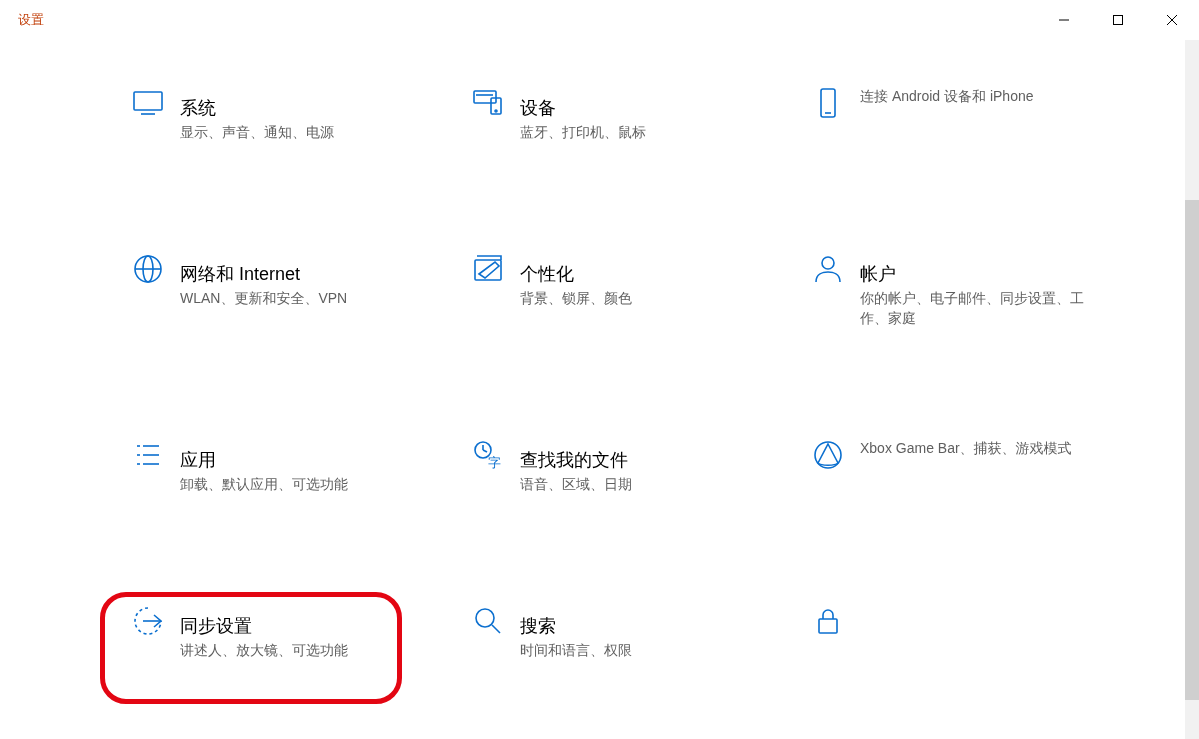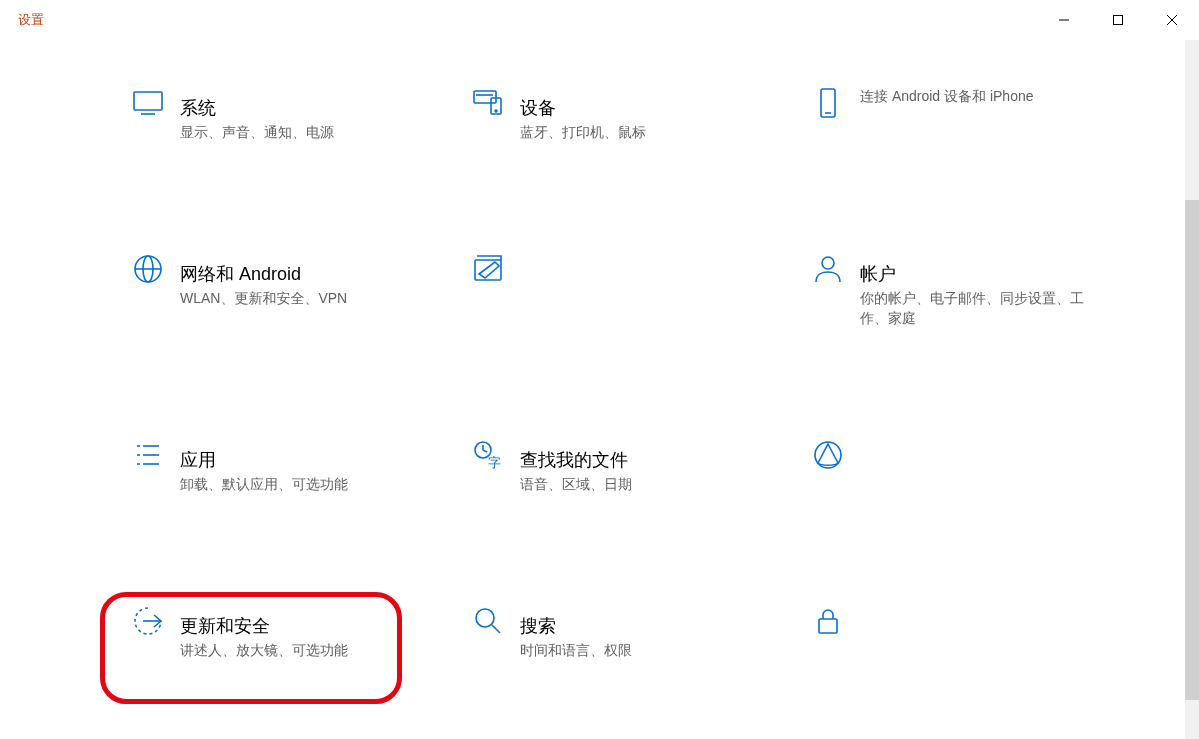--- a/index.html
+++ b/index.html
@@ -183,32 +183,36 @@
 
   <div class="tile">
     <div class="ico">
       <svg viewBox="0 0 34 34">
           <circle cx="17" cy="17" r="13"></circle>
           <ellipse cx="17" cy="17" rx="5" ry="13"></ellipse>
           <line x1="4" y1="17" x2="30" y2="17"></line>
         </svg>
     </div>
     <div class="txt">
-      <div class="t1">网络和 Android</div>
+      <div class="t1">网络和 Internet</div>
       <div class="t2">WLAN、更新和安全、VPN</div>
     </div>
   </div>
 
   <div class="tile">
     <div class="ico">
       <svg viewBox="0 0 34 34">
           <rect x="4" y="8" width="26" height="20" rx="1"></rect>
           <path d="M6 4 L30 4 L30 8"></path>
           <path d="M8 22 L24 10 L28 14 L14 26 Z"></path>
         </svg>
+    </div>
+    <div class="txt">
+      <div class="t1">个性化</div>
+      <div class="t2">背景、锁屏、颜色</div>
     </div>
   </div>
 
   <div class="tile">
     <div class="ico">
       <svg viewBox="0 0 34 34">
           <circle cx="17" cy="11" r="6"></circle>
           <path d="M5 30 C5 22 12 20 17 20 C22 20 29 22 29 30"></path>
         </svg>
     </div>
@@ -251,33 +255,34 @@
   </div>
 
   <div class="tile">
     <div class="ico">
       <svg viewBox="0 0 34 34">
           <circle cx="17" cy="17" r="13"></circle>
           <path d="M17 6 L27 25 C24 28 10 28 7 25 Z"></path>
         </svg>
     </div>
     <div class="txt">
+      <div class="t2">Xbox Game Bar、捕获、游戏模式</div>
     </div>
   </div>
 
   <div class="tile">
     <div class="ico">
       <svg viewBox="0 0 34 34">
           <path d="M17 4 A13 13 0 1 0 30 17" stroke-dasharray="3 3"></path>
           <polyline points="23,11 30,17 23,23"></polyline>
           <line x1="12" y1="17" x2="30" y2="17"></line>
         </svg>
     </div>
     <div class="txt">
-      <div class="t1">更新和安全</div>
+      <div class="t1">同步设置</div>
       <div class="t2">讲述人、放大镜、可选功能</div>
     </div>
   </div>
 
   <div class="tile">
     <div class="ico">
       <svg viewBox="0 0 34 34">
           <circle cx="14" cy="14" r="9"></circle>
           <line x1="21" y1="21" x2="29" y2="29"></line>
         </svg>

